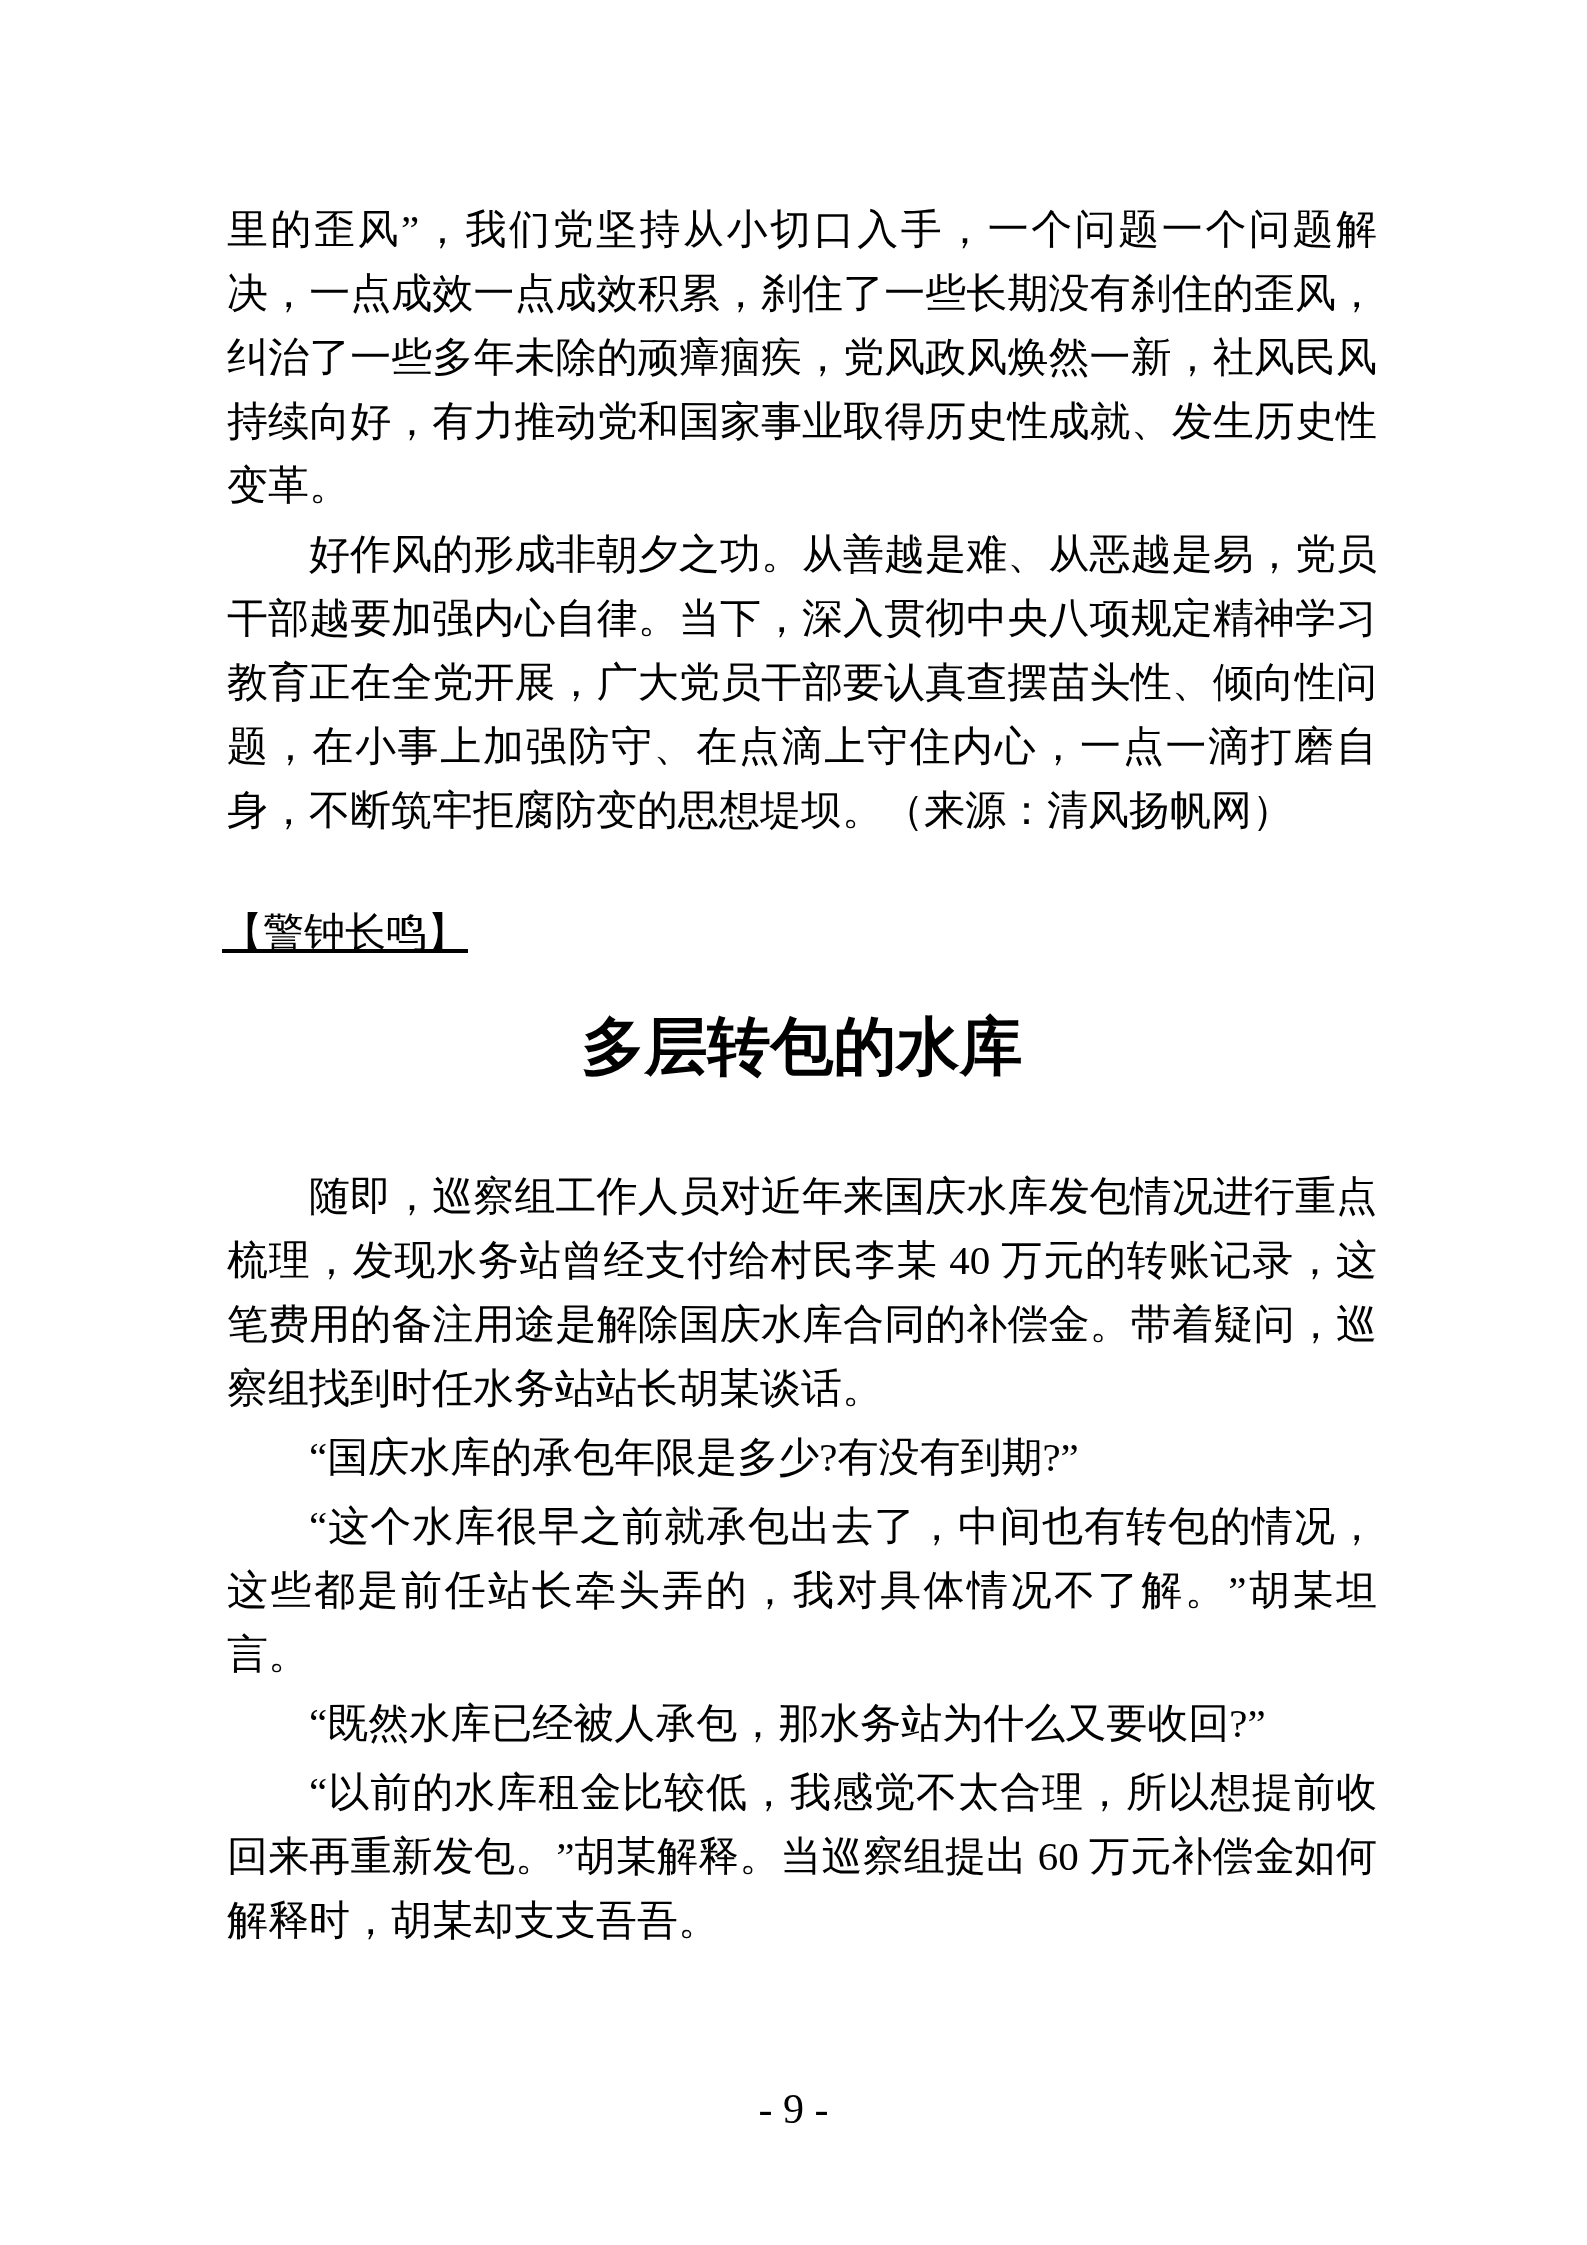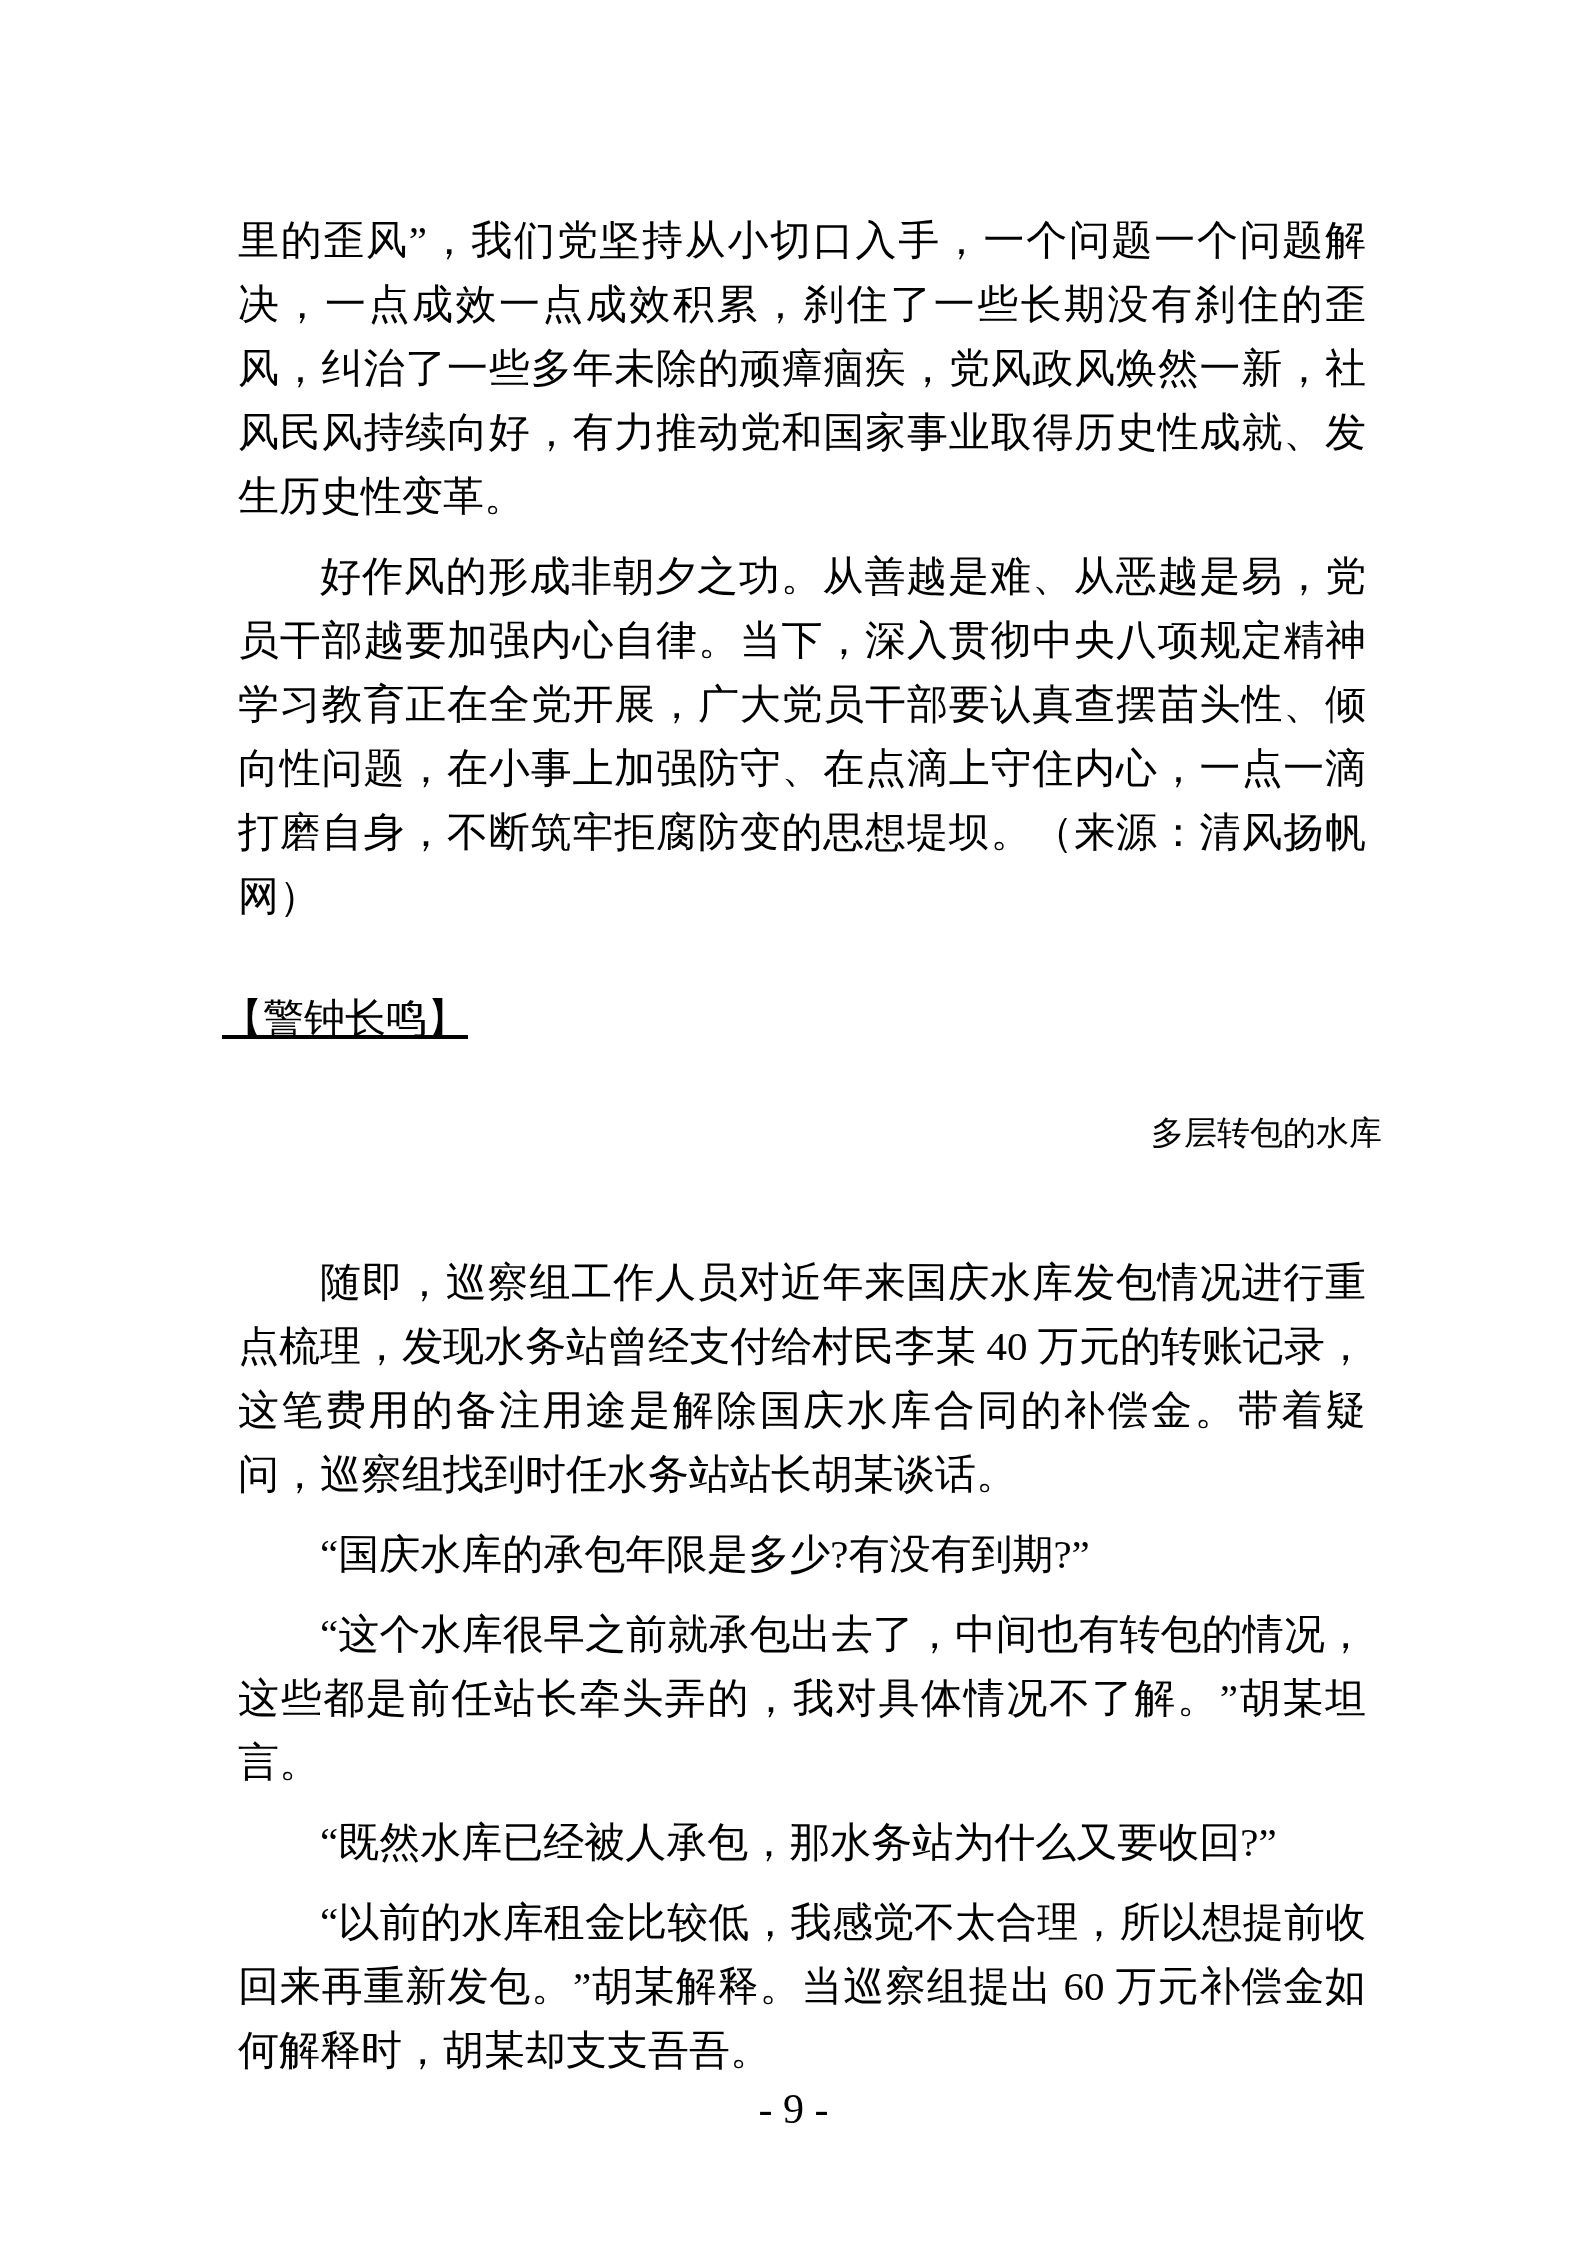--- a/index.html
+++ b/index.html
@@ -14,38 +14,38 @@
     background: #ffffff;
     color: #000000;
     font-family: "Liberation Serif", "DejaVu Serif", serif;
     font-size: 41px;
     line-height: 64px;
     box-sizing: border-box;
     padding: 192px 205px 0 222px;
     overflow: hidden;
   }
   .para {
-    margin: 16px;
+    margin: 5px;
     text-align: justify;
   }
   .para.indent {
     text-indent: 2em;
   }
   .section-header {
     margin: 58px 0 0 0;
     text-align: left;
     text-indent: 0;
     text-decoration: underline;
   }
   .article-title {
     margin: 48px 0 82px 0;
-    font-size: 33px;
+    font-size: 63px;
     line-height: 70px;
-    font-weight: normal;
-    text-align: right;
+    font-weight: bold;
+    text-align: center;
     text-indent: 0;
   }
   .page-footer {
     position: absolute;
     left: 0;
     bottom: 111px;
     width: 100%;
     text-align: center;
     font-size: 42px;
     line-height: 49px;

